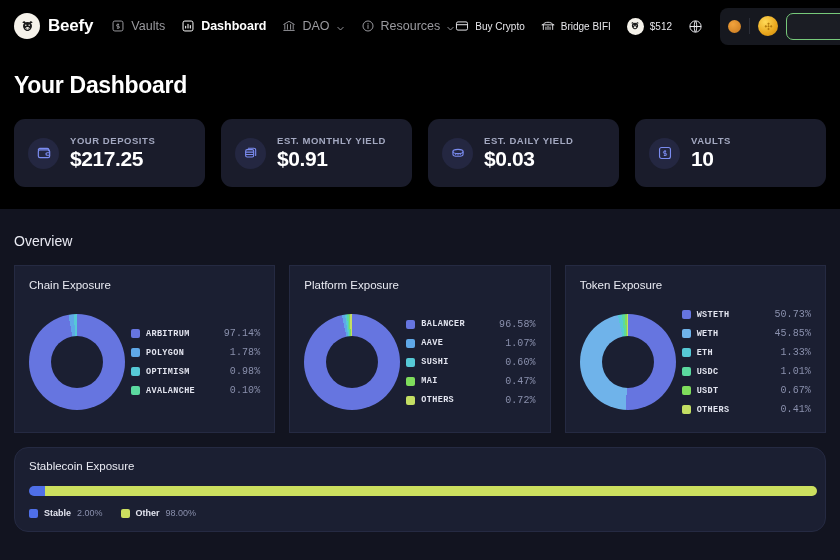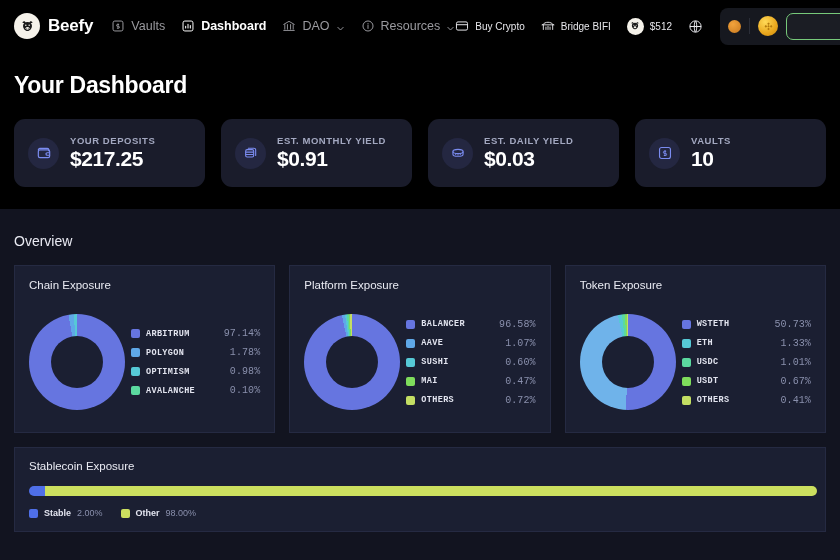--- a/index.html
+++ b/index.html
@@ -95,21 +95,21 @@
     width: 52px; height: 52px; border-radius: 50%; background: #1b1f32;
   }
   .legend { flex: 1; display: flex; flex-direction: column; justify-content: center; gap: 1px; }
   .legend-row { display: flex; align-items: center; gap: 6px; height: 18px; font-family: Liberation Mono, monospace; }
   .sw { width: 9px; height: 9px; border-radius: 2px; flex: none; }
   .lg-name { color: #e2e4ef; font-size: 8.5px; letter-spacing: 0.35px; font-weight: bold; flex: 1; }
   .lg-val { color: #8a90ad; font-size: 10px; letter-spacing: 0.1px; text-align: right; }
 
   
   .stable-card {
-    background: #1b1f32; border: 1px solid #252a42; border-radius: 0;
+    background: #1b1f32; border: 1px solid #252a42; border-radius: 14px;
     padding: 12px 8px 13px 14px; margin-top: 14px;
   }
   .stable-title { color: #e9eaf2; font-size: 11.5px; margin-bottom: 14px; }
   .stable-bar { display: flex; height: 10px; border-radius: 5px; overflow: hidden; }
   .stable-legend { display: flex; align-items: center; gap: 18px; margin-top: 12px; }
   .st-item { display: flex; align-items: center; gap: 6px; }
   .st-name { color: #e2e4ef; font-size: 9px; font-weight: bold; }
   .st-val { color: #8a90ad; font-size: 9px; }
 </style>
 </head>
@@ -383,20 +383,25 @@
           <div class="donut-wrap" style="background: conic-gradient(rgb(102, 117, 224) 0%, rgb(102, 117, 224) 50.73%, rgb(111, 179, 234) 50.73%, rgb(111, 179, 234) 96.58%, rgb(86, 201, 214) 96.58%, rgb(86, 201, 214) 97.91%, rgb(91, 217, 159) 97.91%, rgb(91, 217, 159) 98.92%, rgb(127, 221, 92) 98.92%, rgb(127, 221, 92) 99.59%, rgb(195, 222, 99) 99.59%, rgb(195, 222, 99) 100%); border-radius: 50%;">
             <div class="donut-hole"></div>
           </div>
           <div class="legend">
               <div class="legend-row">
                 <span class="sw" style="background: rgb(102, 117, 224);"></span>
                 <span class="lg-name">WSTETH</span>
                 <span class="lg-val">50.73%</span>
               </div>
               <div class="legend-row">
+                <span class="sw" style="background: rgb(111, 179, 234);"></span>
+                <span class="lg-name">WETH</span>
+                <span class="lg-val">45.85%</span>
+              </div>
+              <div class="legend-row">
                 <span class="sw" style="background: rgb(86, 201, 214);"></span>
                 <span class="lg-name">ETH</span>
                 <span class="lg-val">1.33%</span>
               </div>
               <div class="legend-row">
                 <span class="sw" style="background: rgb(91, 217, 159);"></span>
                 <span class="lg-name">USDC</span>
                 <span class="lg-val">1.01%</span>
               </div>
               <div class="legend-row">

